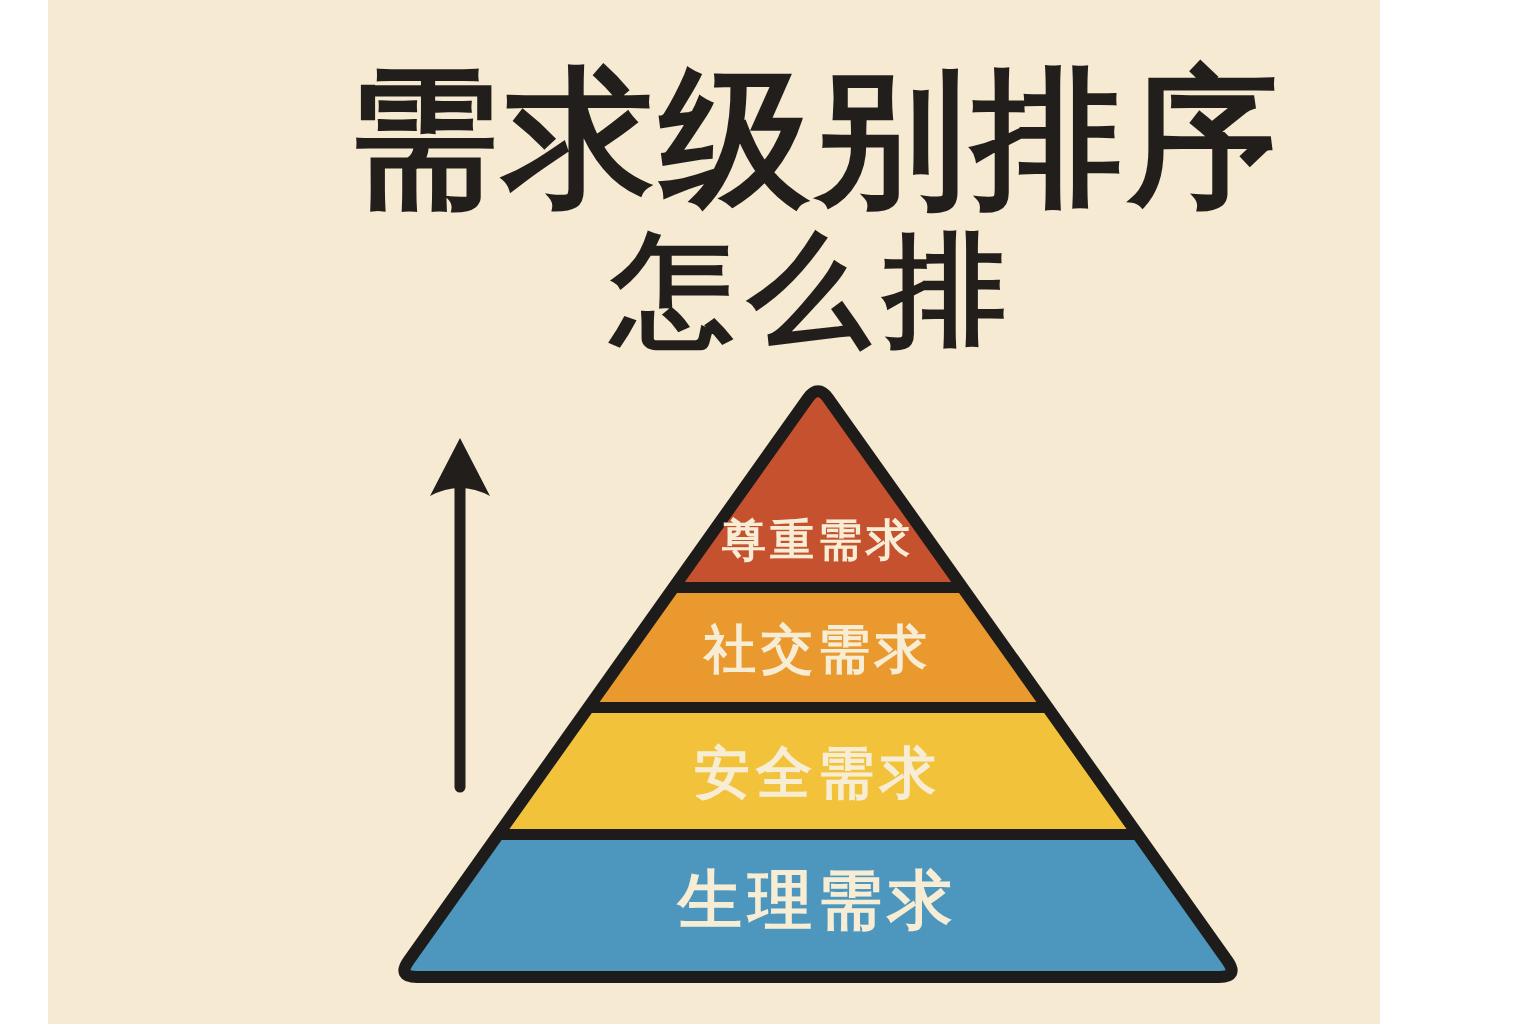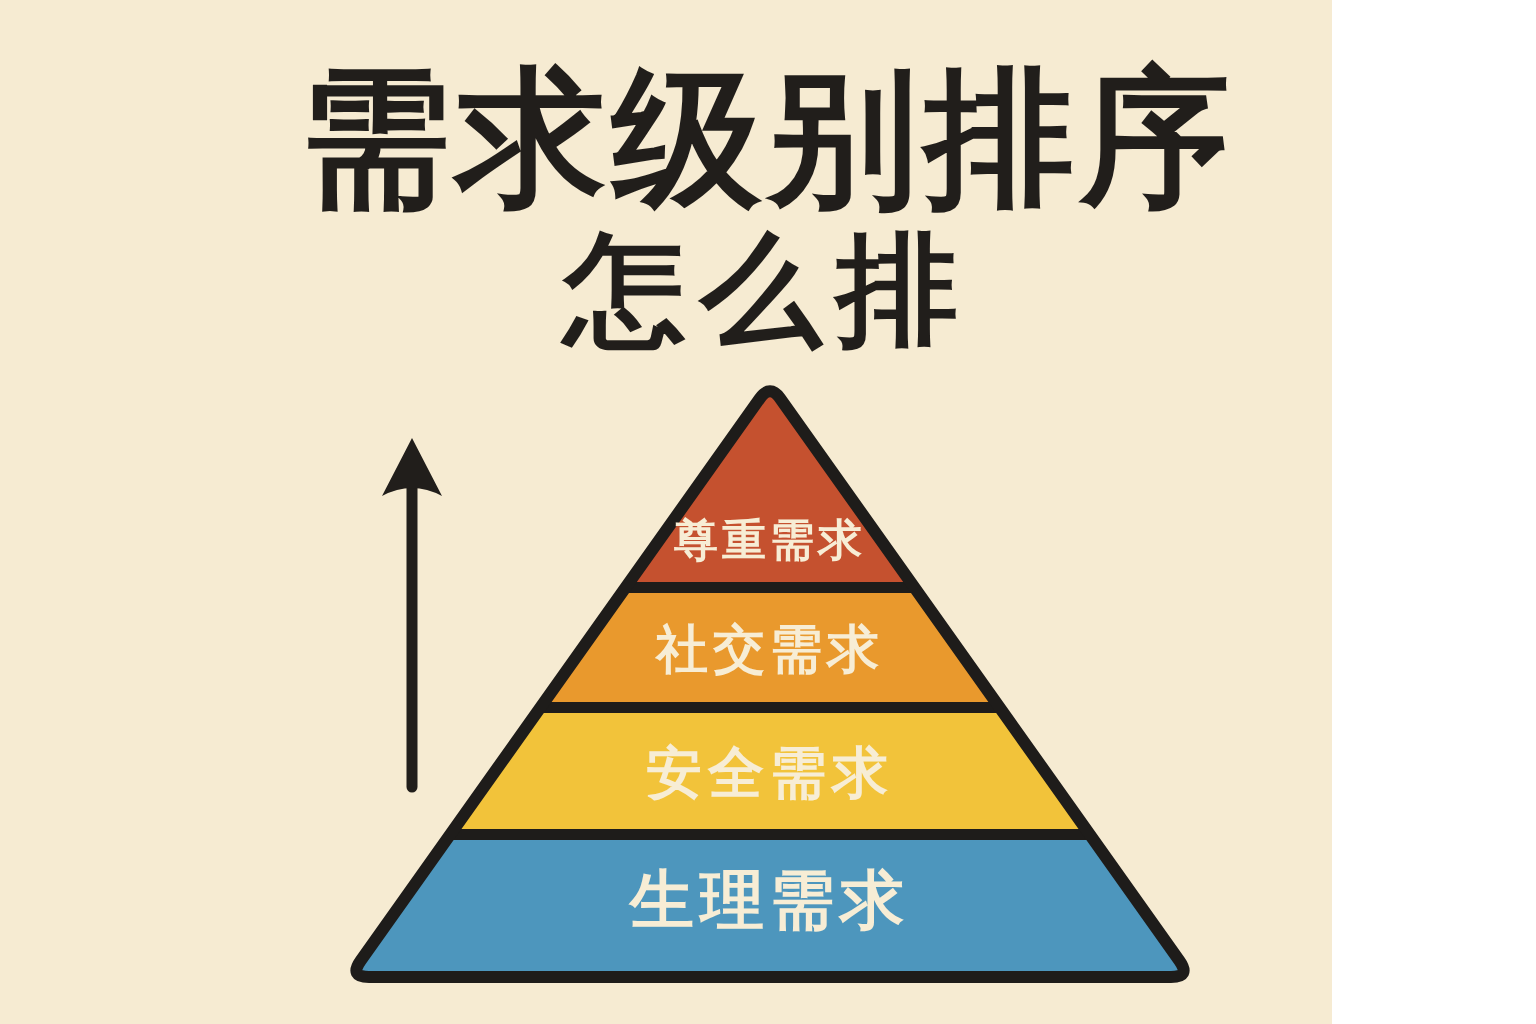--- a/index.html
+++ b/index.html
@@ -7,20 +7,21 @@
     padding: 0;
     width: 1536px;
     height: 1024px;
     overflow: hidden;
     font-family: "DejaVu Sans", sans-serif;
   }
   .canvas {
     position: relative;
     width: 1332px;
     height: 1024px;
+    margin-left: 48px;
   }
   svg {
     display: block;
     width: 1536px;
     height: 1024px;
   }
   .title-text {
     font-family: "DejaVu Sans", sans-serif;
     font-weight: 900;
   }

